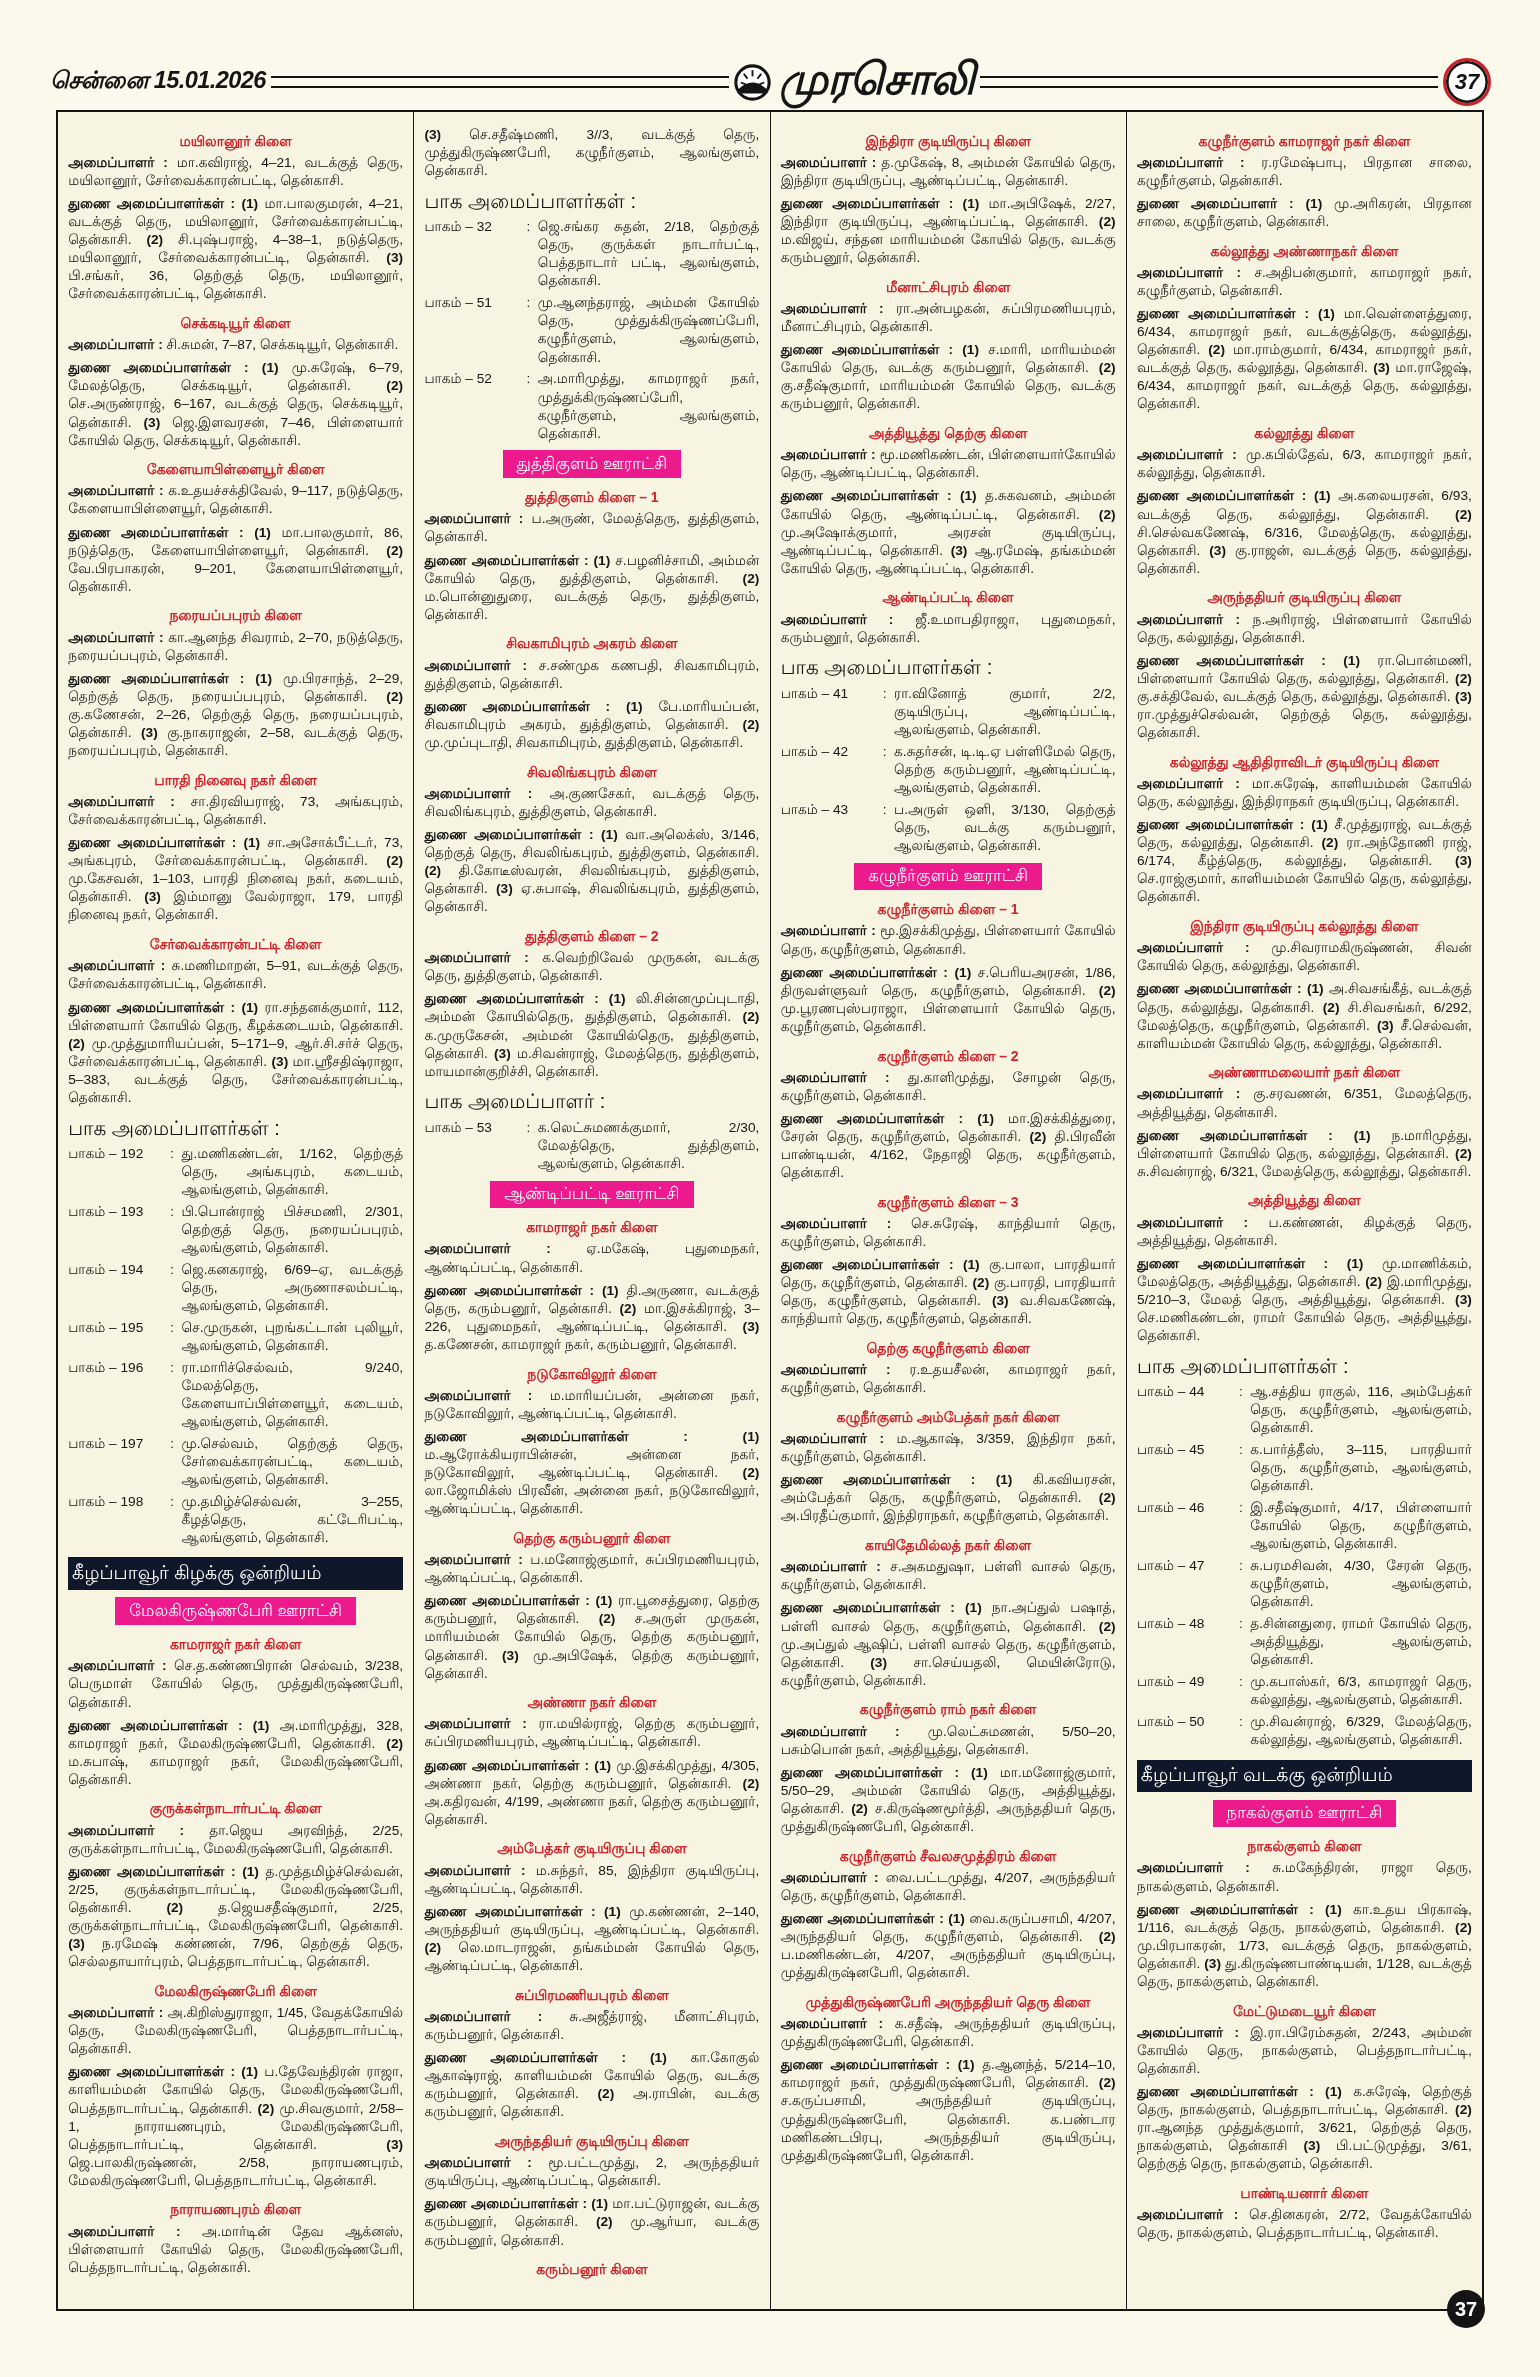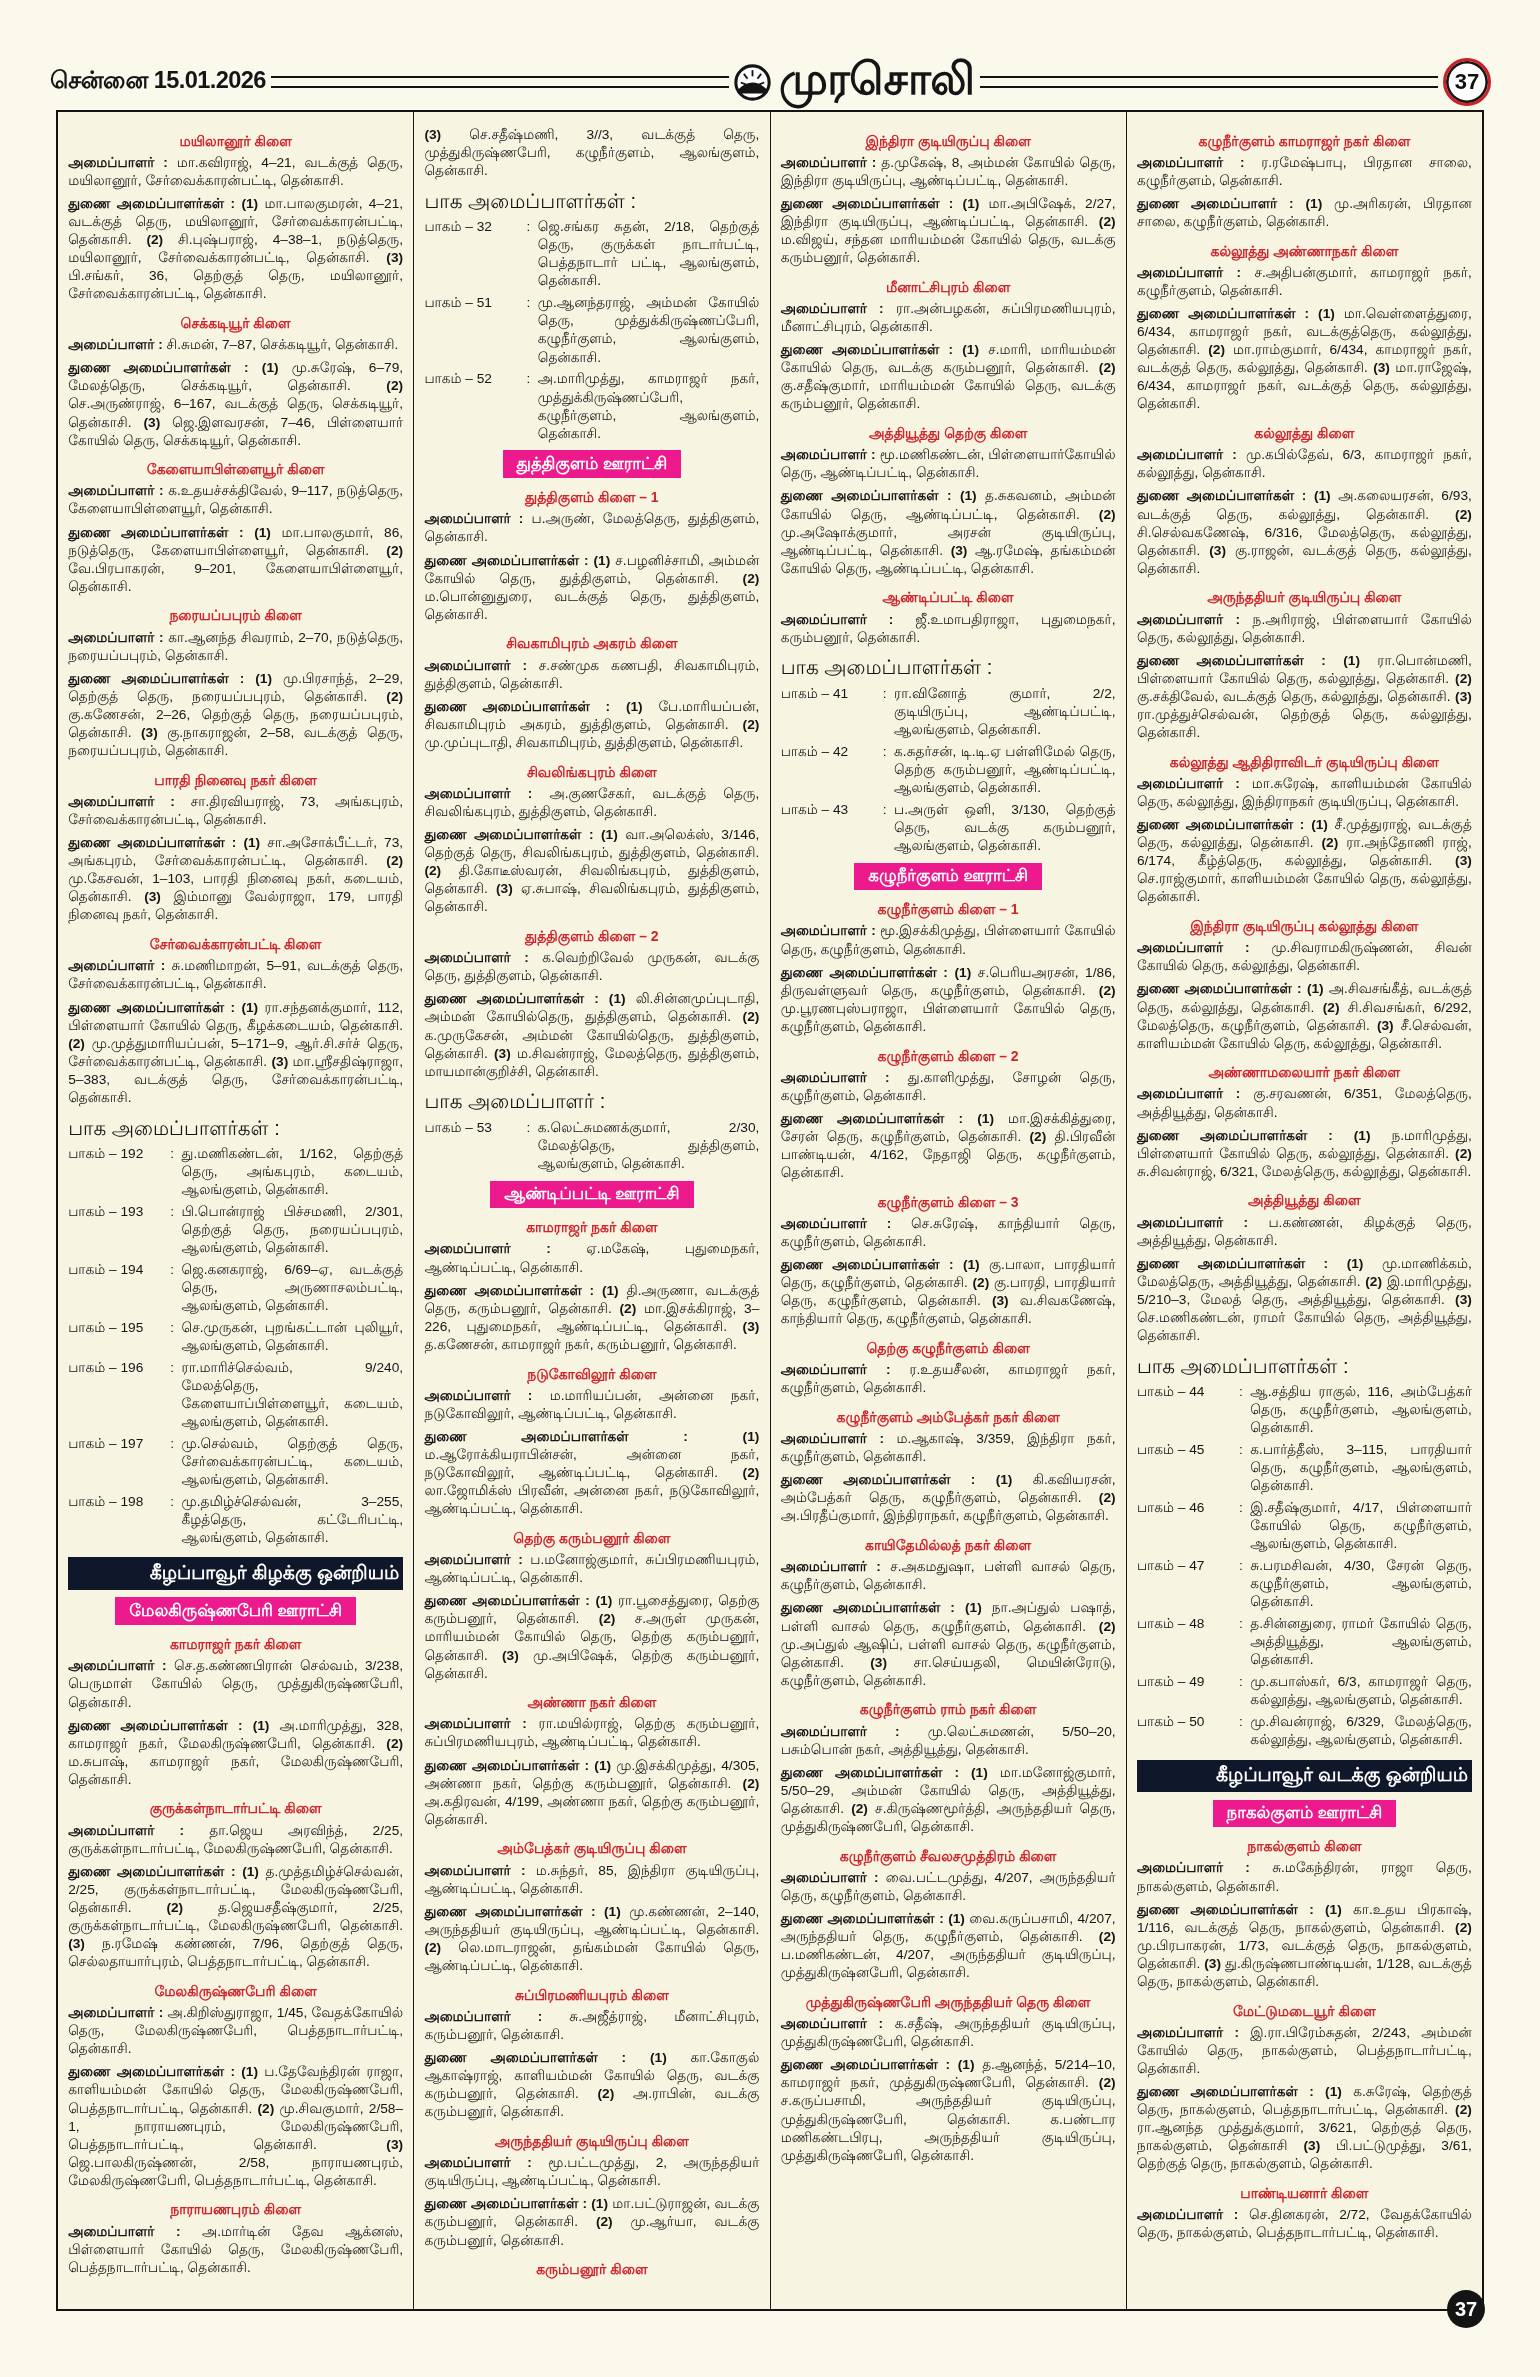--- a/index.html
+++ b/index.html
@@ -7,21 +7,21 @@
     width:1541px;height:2377px;
     background:#fcfaf1;
     font-family:"Liberation Sans", sans-serif;
     color:#151515;
   }
   .page{position:relative;width:1541px;height:2377px;background:#fbf8ec;overflow:hidden;}
 
   
   .masthead-bar{
     position:absolute;left:50px;right:50px;top:55px;height:54px;
-    display:flex;align-items:center;gap:5px;
+    display:flex;align-items:center;gap:5px;font-style:italic;
   }
   .dateline{font-size:23.6px;font-weight:bold;letter-spacing:-0.6px;white-space:nowrap;}
   .hrule{flex:1 1 0;height:8.3px;border-top:2.6px solid #141414;border-bottom:2.6px solid #141414;}
   .masthead-center{display:flex;align-items:center;gap:7.7px;white-space:nowrap;}
   .logo-circle{width:37px;height:37px;}
   .masthead-title{font-size:44px;font-weight:bold;letter-spacing:-0.6px;}
   .pagenum-circle{
     width:42px;height:42px;border-radius:50%;background:#fff;
     border:3.8px solid #c92128;box-shadow:inset 0 0 0 2.6px #141414;
     display:flex;align-items:center;justify-content:center;
@@ -45,21 +45,21 @@
 
   .branch{
     color:#d0232a;font-weight:bold;text-align:center;
     font-size:14px;line-height:1.15;
     margin:11.5px 3.8px 5.1px 3.8px;
   }
   .subhead{font-weight:normal;text-align:left;font-size:20px;margin:7.7px 0 3.8px 0;}
   .para{margin:5.1px 0;text-align:justify;}
   .para b.lbl{font-weight:bold;}
   .banner{
-    color:#ffffff;font-weight:bold;text-align:right;line-height:1.1;
+    color:#ffffff;font-weight:normal;text-align:left;line-height:1.1;
     box-sizing:border-box;
   }
   .union{background:#0f172a;font-size:19px;padding:5.7px 3.8px;margin:10.2px 0 3.8px 0;}
   .panchayat{background:#ec1a8c;font-size:16.6px;padding:4.5px 14px;margin:7.7px auto 2.6px auto;width:fit-content;}
   .part-row{display:flex;gap:5px;margin:3.8px 0;}
   .part-no{flex:0 0 97px;white-space:nowrap;}
   .part-colon{flex:0 0 6.4px;}
   .part-text{flex:1 1 0;text-align:justify;}
 
   

